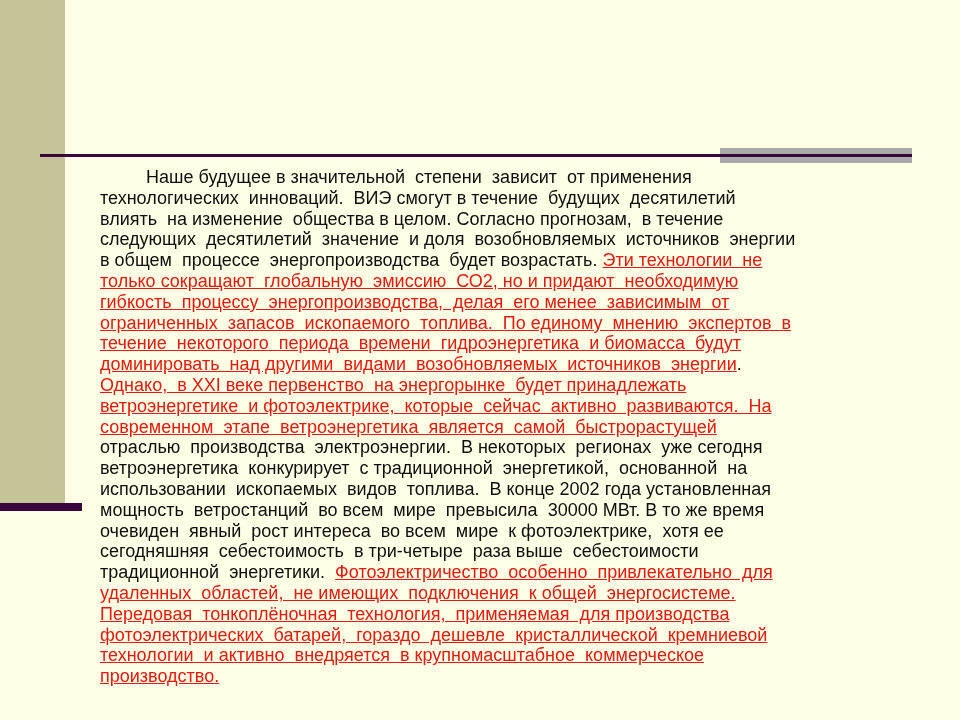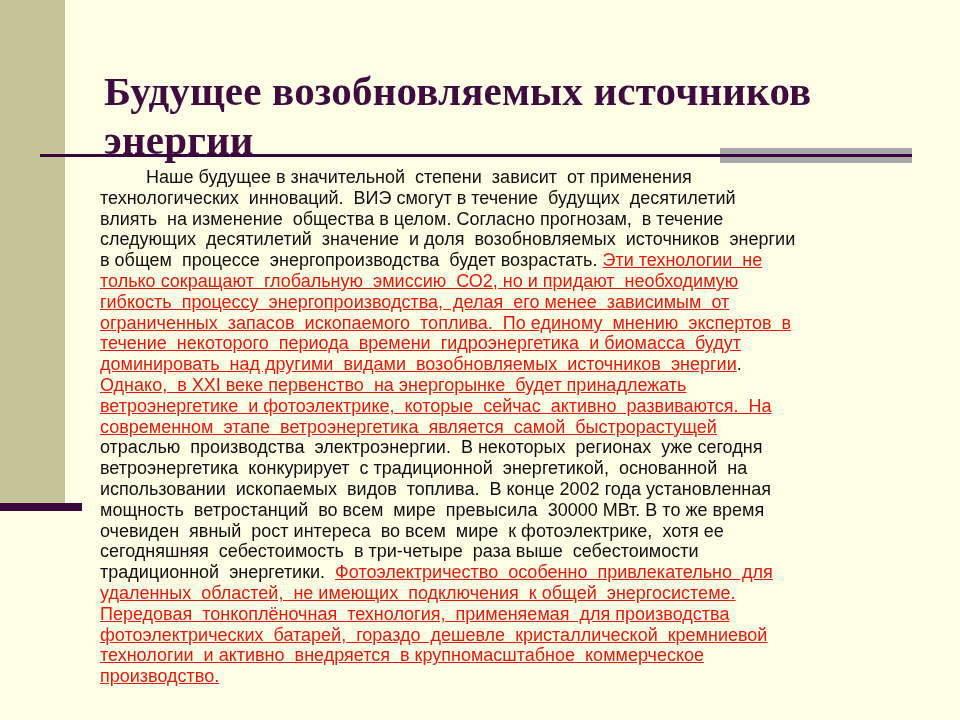--- a/index.html
+++ b/index.html
@@ -63,19 +63,18 @@
   .seg-black { color: var(--black, #0F0F0F); text-align: right; }
   .seg-red   { color: var(--red, #E6190E); text-decoration: underline; }
 </style>
 </head>
 <body style="--bg: #FFFFE6; --sidebar: #C5C499; --title: #400C40; --rule: #38063C; --gray: #A9A9A9; --black: #0F0F0F; --red: #E6190E;">
 
 <div class="slide">
   <div class="sidebar"></div>
   <div class="sidebar-dash"></div>
 
-  <h1 class="title">Будущее возобновляемых источников энергии</h1>
 
   <div class="title-gray-bar"></div>
   <div class="title-rule"></div>
 
   <div class="body-text" id="body-text"><div class="line"><span class="seg-black">Наше будущее в значительной  степени  зависит  от применения</span></div><div class="line"><span class="seg-black">технологических  инноваций.  ВИЭ смогут в течение  будущих  десятилетий</span></div><div class="line"><span class="seg-black">влиять  на изменение  общества в целом. Согласно прогнозам,  в течение</span></div><div class="line"><span class="seg-black">следующих  десятилетий  значение  и доля  возобновляемых  источников  энергии</span></div><div class="line"><span class="seg-black">в общем  процессе  энергопроизводства  будет возрастать. </span><span class="seg-red">Эти технологии  не</span></div><div class="line"><span class="seg-red">только сокращают  глобальную  эмиссию  СО2, но и придают  необходимую</span></div><div class="line"><span class="seg-red">гибкость  процессу  энергопроизводства,  делая  его менее  зависимым  от</span></div><div class="line"><span class="seg-red">ограниченных  запасов  ископаемого  топлива.  По единому  мнению  экспертов  в</span></div><div class="line"><span class="seg-red">течение  некоторого  периода  времени  гидроэнергетика  и биомасса  будут</span></div><div class="line"><span class="seg-red">доминировать  над другими  видами  возобновляемых  источников  энергии</span><span class="seg-black">.</span></div><div class="line"><span class="seg-red">Однако,  в XXI веке первенство  на энергорынке  будет принадлежать</span></div><div class="line"><span class="seg-red">ветроэнергетике  и фотоэлектрике,  которые  сейчас  активно  развиваются.  На</span></div><div class="line"><span class="seg-red">современном  этапе  ветроэнергетика  является  самой  быстрорастущей</span></div><div class="line"><span class="seg-black">отраслью  производства  электроэнергии.  В некоторых  регионах  уже сегодня</span></div><div class="line"><span class="seg-black">ветроэнергетика  конкурирует  с традиционной  энергетикой,  основанной  на</span></div><div class="line"><span class="seg-black">использовании  ископаемых  видов  топлива.  В конце 2002 года установленная</span></div><div class="line"><span class="seg-black">мощность  ветростанций  во всем  мире  превысила  30000 МВт. В то же время</span></div><div class="line"><span class="seg-black">очевиден  явный  рост интереса  во всем  мире  к фотоэлектрике,  хотя ее</span></div><div class="line"><span class="seg-black">сегодняшняя  себестоимость  в три-четыре  раза выше  себестоимости</span></div><div class="line"><span class="seg-black">традиционной  энергетики.  </span><span class="seg-red">Фотоэлектричество  особенно  привлекательно  для</span></div><div class="line"><span class="seg-red">удаленных  областей,  не имеющих  подключения  к общей  энергосистеме.</span></div><div class="line"><span class="seg-red">Передовая  тонкоплёночная  технология,  применяемая  для производства</span></div><div class="line"><span class="seg-red">фотоэлектрических  батарей,  гораздо  дешевле  кристаллической  кремниевой</span></div><div class="line"><span class="seg-red">технологии  и активно  внедряется  в крупномасштабное  коммерческое</span></div><div class="line"><span class="seg-red">производство.</span></div></div>
 </div>
 
 </body></html>

